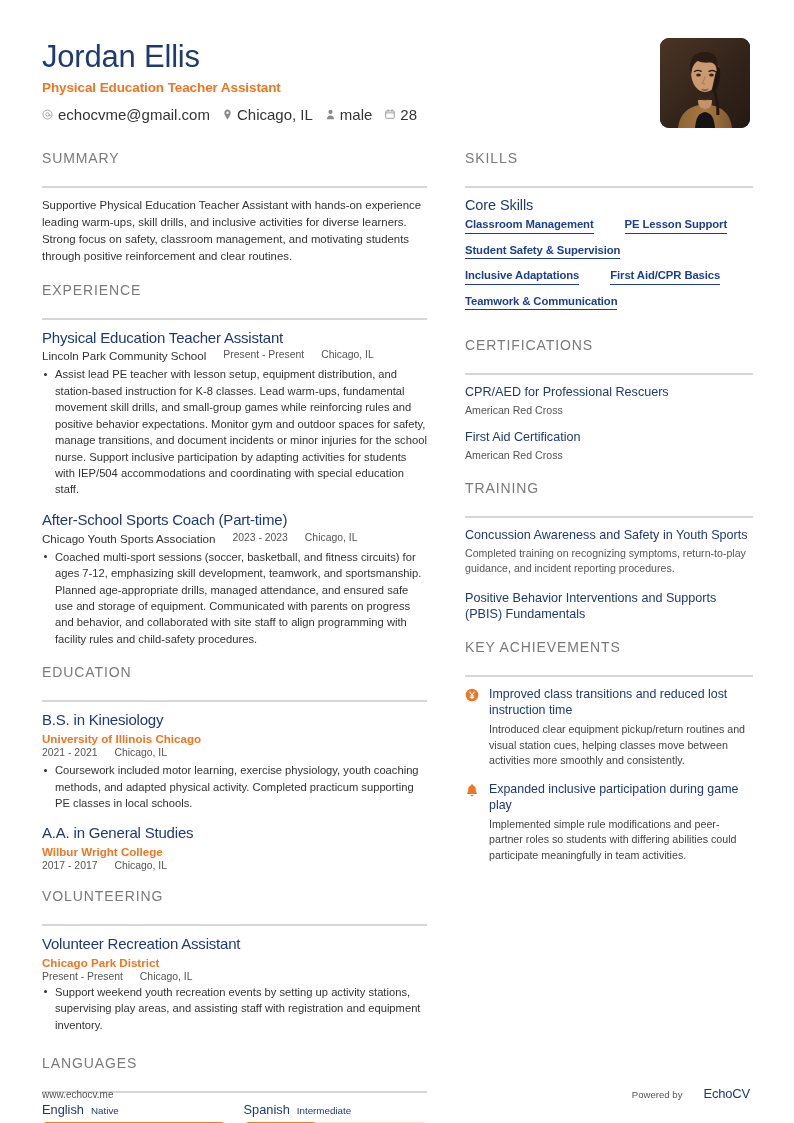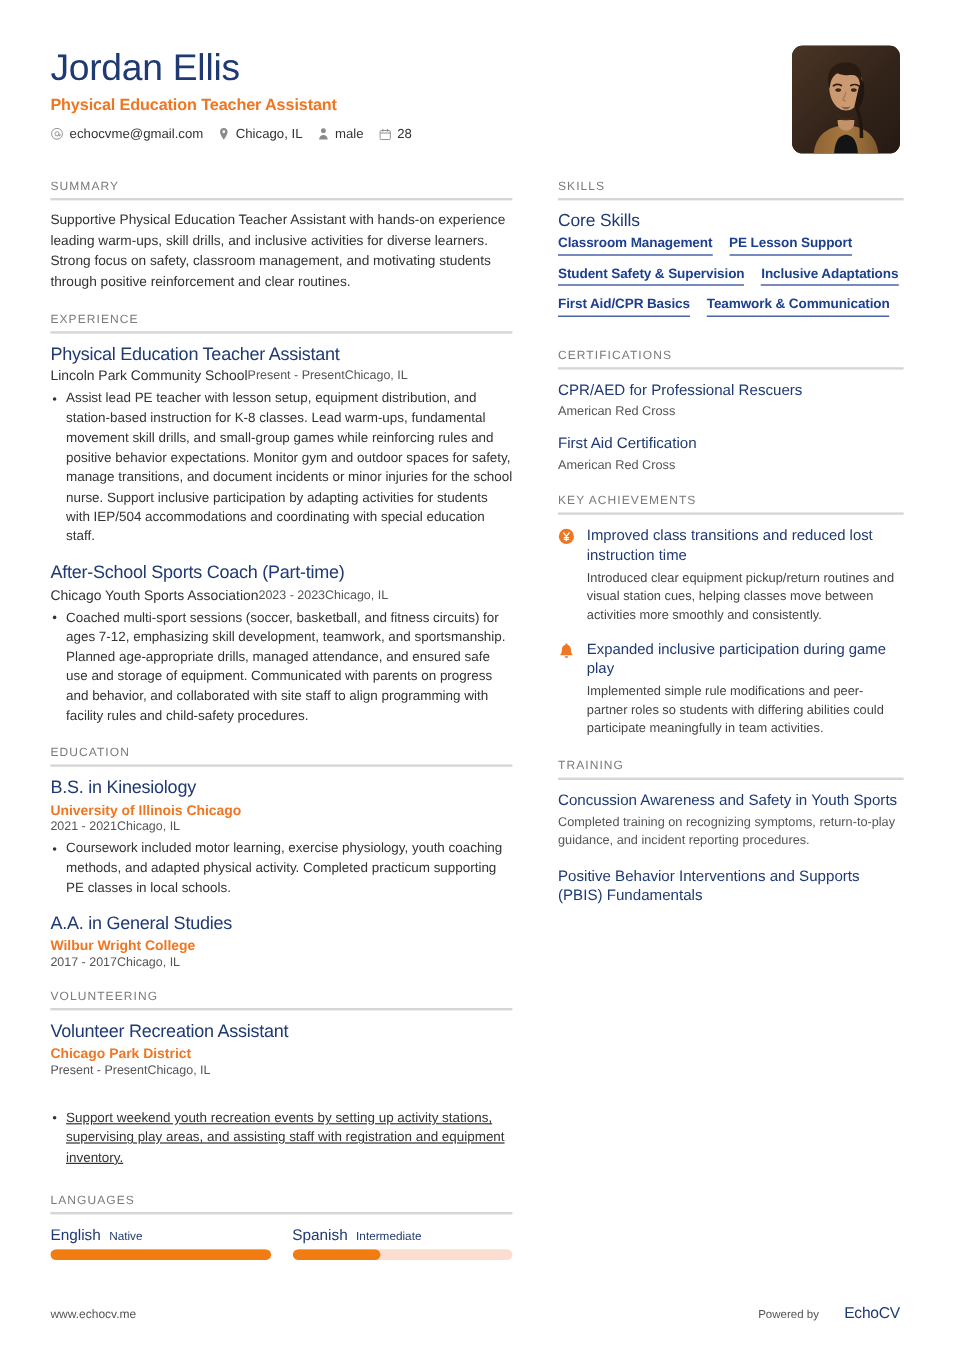--- a/index.html
+++ b/index.html
@@ -34,21 +34,21 @@
     font-weight: bold;
     color: #ef7622;
     margin-top: 5px;
     letter-spacing: -0.1px;
   }
   .contact-row {
     display: flex;
     align-items: center;
     gap: 13px;
     margin-top: 11px;
-    font-size: 11px;
+    font-size: 15px;
     color: #333;
   }
   .contact-item { display: flex; align-items: center; gap: 5px; white-space: nowrap; }
   .contact-item svg { display: block; }
   .photo {
     width: 90px; height: 90px;
     border-radius: 9px;
     overflow: hidden;
     flex: 0 0 auto;
     background: #3a2b20;
@@ -56,25 +56,25 @@
   }
   .photo svg { display: block; width: 100%; height: 100%; }
 
   
   .cols { display: flex; gap: 38px; margin-top: 22px; }
   .col-left { width: 385px; flex: 0 0 385px; }
   .col-right { width: 288px; flex: 0 0 288px; }
 
   .sec { margin-bottom: 17px; }
   .sec-label {
-    font-size: 10px;
+    font-size: 14px;
     letter-spacing: 0.9px;
     color: #7a7a7a;
     text-transform: uppercase;
-    padding-bottom: 4px;
+    padding-bottom: 20px;
   }
   .sec-rule { height: 2px; background: #d6d6d6; margin-bottom: 9px; }
 
   .summary-text {
     font-size: 11.4px;
     line-height: 1.48;
     color: #333;
   }
 
   
@@ -88,21 +88,22 @@
     line-height: 1.25;
   }
   .entry-org-orange {
     font-size: 11.6px;
     color: #ef7622;
     font-weight: bold;
     margin-top: 2px;
   }
   .entry-meta {
     display: flex;
-    align-items: center;
+    align-items: flex-start;
+    gap: 17px;
     margin-top: 2px;
     font-size: 11px;
     color: #4a4a4a;
   }
   .meta-org { font-size: 11.6px; color: #333; }
   .meta-dates { font-size: 10.4px; color: #555; }
   .meta-loc { font-size: 10.4px; color: #555; }
   ul.bullets { list-style: none; margin-top: 4px; }
   ul.bullets li {
     position: relative;
@@ -121,21 +122,21 @@
     background: #333;
   }
 
   
   .skill-group-title {
     font-size: 14.5px;
     color: #1f3a72;
     margin-bottom: 5px;
     letter-spacing: -0.1px;
   }
-  .skill-tags { display: flex; flex-wrap: wrap; gap: 0 14px; text-align: right; }
+  .skill-tags { display: flex; flex-wrap: wrap; gap: 0 31px; text-align: right; }
   .skill-tag {
     font-size: 11.3px;
     font-weight: bold;
     color: #1d3f8f;
     border-bottom: 1.3px solid #1d3f8f;
     padding-bottom: 2.5px;
     margin-bottom: 10px;
     letter-spacing: -0.1px;
     white-space: nowrap;
   }
@@ -353,21 +354,21 @@
         <div class="sec-label">VOLUNTEERING</div>
         <div class="sec-rule"></div>
 
         <div class="entry">
           <div class="entry-title">Volunteer Recreation Assistant</div>
           <div class="entry-org-orange">Chicago Park District</div>
           <div class="entry-meta">
             <span class="meta-dates">Present  -  Present</span>
             <span class="meta-loc">Chicago, IL</span>
           </div>
-          <ul class="bullets" style="margin-top:26px;text-decoration:underline;">
+          <ul class="bullets" style="margin-top:2px;">
             <li>Support weekend youth recreation events by setting up activity stations, supervising play areas, and assisting staff with registration and equipment inventory.</li>
           </ul>
         </div>
       </div>
 
       <div class="sec" style="margin-top:22px;">
         <div class="sec-label">LANGUAGES</div>
         <div class="sec-rule"></div>
         <div class="langs">
           <div class="lang">
@@ -416,20 +417,33 @@
           <div class="cert-title">CPR/AED for Professional Rescuers</div>
           <div class="cert-sub">American Red Cross</div>
         </div>
         <div class="cert">
           <div class="cert-title">First Aid Certification</div>
           <div class="cert-sub">American Red Cross</div>
         </div>
       </div>
 
       <div class="sec">
+        <div class="sec-label">TRAINING</div>
+        <div class="sec-rule"></div>
+        <div class="cert">
+          <div class="cert-title">Concussion Awareness and Safety in Youth Sports</div>
+          <div class="cert-sub">Completed training on recognizing symptoms, return-to-play guidance, and incident reporting procedures.</div>
+        </div>
+        <div class="cert" style="margin-top:14px;">
+          <div class="cert-title">Positive Behavior Interventions and Supports (PBIS) Fundamentals</div>
+          <div class="cert-sub"></div>
+        </div>
+      </div>
+
+      <div class="sec">
         <div class="sec-label">KEY ACHIEVEMENTS</div>
         <div class="sec-rule"></div>
 
         <div class="ach">
           <div class="ach-icon">
             <svg width="14" height="14" viewBox="0 0 16 16">
                 <circle cx="8" cy="8" r="7.2" fill="#ef7622"></circle>
                 <path d="M5.4 4.6L8 8l2.6-3.4M8 8v4M6 9.2h4M6 10.8h4" stroke="#fff" stroke-width="1.25" fill="none" stroke-linecap="round"></path>
               </svg>
           </div>
@@ -443,33 +457,20 @@
           <div class="ach-icon">
             <svg width="14" height="14" viewBox="0 0 16 16">
                 <path d="M8 1.4c.7 0 1.1.5 1.1 1.1v.4c2 .5 3.2 2.1 3.2 4.3 0 2.6.5 3.6 1.3 4.4.4.4.1 1.1-.5 1.1H2.9c-.6 0-.9-.7-.5-1.1.8-.8 1.3-1.8 1.3-4.4 0-2.2 1.2-3.8 3.2-4.3v-.4c0-.6.4-1.1 1.1-1.1z" fill="#ef7622"></path>
                 <path d="M6.3 13.6h3.4c0 .9-.8 1.6-1.7 1.6s-1.7-.7-1.7-1.6z" fill="#ef7622"></path>
               </svg>
           </div>
           <div>
             <div class="ach-title">Expanded inclusive participation during game play</div>
             <div class="ach-desc">Implemented simple rule modifications and peer-partner roles so students with differing abilities could participate meaningfully in team activities.</div>
           </div>
-        </div>
-      </div>
-
-      <div class="sec">
-        <div class="sec-label">TRAINING</div>
-        <div class="sec-rule"></div>
-        <div class="cert">
-          <div class="cert-title">Concussion Awareness and Safety in Youth Sports</div>
-          <div class="cert-sub">Completed training on recognizing symptoms, return-to-play guidance, and incident reporting procedures.</div>
-        </div>
-        <div class="cert" style="margin-top:14px;">
-          <div class="cert-title">Positive Behavior Interventions and Supports (PBIS) Fundamentals</div>
-          <div class="cert-sub"></div>
         </div>
       </div>
 
     </div>
   </div>
 
   <div class="footer">
     <div class="footer-url">www.echocv.me</div>
     <div class="footer-right">
       <span class="powered">Powered by</span>

